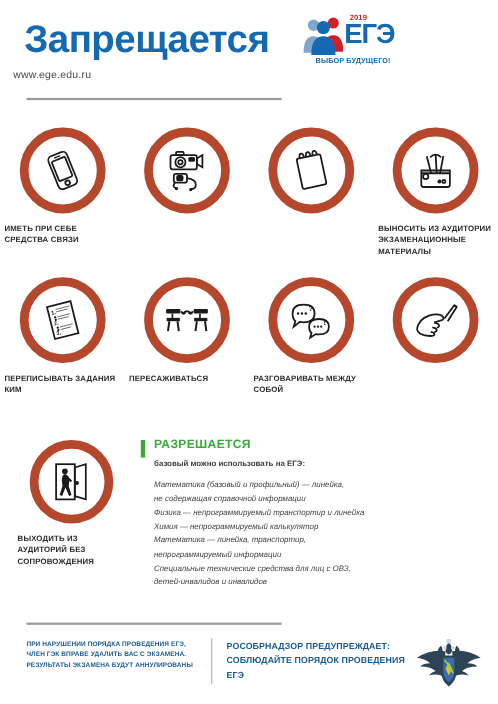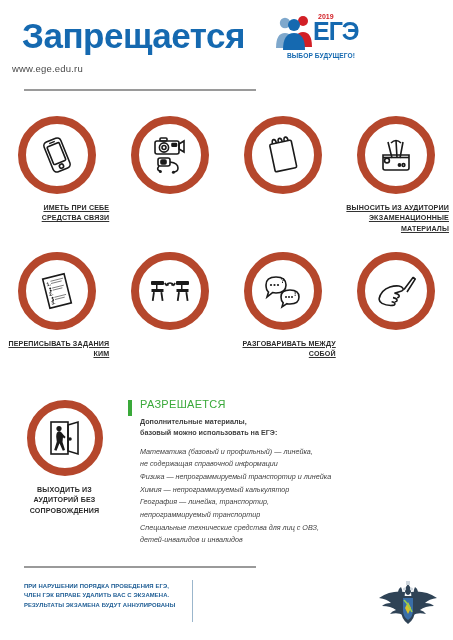--- a/index.html
+++ b/index.html
@@ -39,21 +39,21 @@
     color:#1569b0;letter-spacing:-1px;line-height:1;
   }
   .logo-tag{
     position:absolute;left:0;top:38px;width:96px;text-align:center;
     font-size:6.6px;font-weight:bold;color:#1569b0;letter-spacing:.1px;
   }
 
   
   .grid{position:absolute;left:0;top:112px;width:453px;}
   .row{display:flex;width:453px;}
-  .cell{width:113.25px;box-sizing:border-box;text-align:right;padding-top:4px;text-decoration:underline;}
+  .cell{width:113.25px;box-sizing:border-box;text-align:left;padding-top:4px;}
   .ring{
     width:78px;height:78px;margin:0 auto;border-radius:50%;
     border:8px solid #b5472c;box-sizing:border-box;
     display:flex;align-items:center;justify-content:center;
     position:relative;
   }
   .ring svg{display:block;}
   .cap{
     margin-top:9px;font-size:7.1px;font-weight:bold;color:#2b2b2b;
     line-height:1.45;letter-spacing:.15px;text-transform:uppercase;
@@ -64,32 +64,32 @@
   
   .allowed{
     position:absolute;left:128px;top:398px;width:312px;
     padding-left:12px;box-sizing:border-box;
   }
   .allowed:before{
     content:"";position:absolute;left:0;top:2px;width:4px;height:16px;
     background:#3aa93a;
   }
   .allowed-title{
-    font-size:11px;font-weight:normal;color:#3aa93a;letter-spacing:.3px;
+    font-size:11px;font-weight:bold;color:#3aa93a;letter-spacing:.3px;
     margin:0 0 7px 0;
   }
   .allowed-sub{
     font-size:7.2px;font-weight:bold;color:#3f3f3f;line-height:1.5;
     margin-bottom:7px;
   }
   .allowed-list{font-size:7.2px;color:#3f3f3f;line-height:1.55;font-style:italic;}
   .allowed-list div{margin-bottom:1.5px;}
 
   
-  .lone{position:absolute;left:12px;top:400px;width:105px;text-align:center;}
+  .lone{position:absolute;left:12px;top:400px;width:105px;text-align:left;}
   .lone .ring{width:76px;height:76px;}
 
   
   .foot-rule{
     position:absolute;left:24px;top:566px;width:232px;height:2px;background:#9a9a9a;
   }
   .footer{position:absolute;left:0;top:580px;width:453px;height:60px;}
   .foot-left{
     position:absolute;left:24px;top:2px;width:155px;
     font-size:5.9px;font-weight:bold;color:#1a5a92;line-height:1.6;
@@ -248,20 +248,21 @@
               <rect x="40" y="23" width="1.8" height="9" transform="rotate(-8 40.9 27)"></rect>
               <rect x="35" y="16" width="1.5" height="5"></rect>
             </g>
             <g fill="none" stroke="#1a1a1a" stroke-width="1.6">
               <path d="M20 16 q4 -4 8 0" marker-end=""></path>
               <path d="M20.2 16.4 l-1.4 -2.4 M20.2 16.4 l2.5 -0.9"></path>
               <path d="M27.8 16.4 l1.4 -2.4 M27.8 16.4 l-2.5 -0.9"></path>
             </g>
           </svg>
         </div>
+        <div class="cap">ПЕРЕСАЖИВАТЬСЯ</div>
       </div>
 
       <div class="cell">
         <div class="ring">
           <svg width="46" height="44" viewBox="0 0 46 44">
             <g fill="none" stroke="#1a1a1a" stroke-width="1.6">
               <path d="M6 16 q0 -8 10 -8 q10 0 10 8 q0 8 -10 8 q-2 0 -3.5 -0.4 L7 28 l1.5 -5 Q6 21 6 16 z"></path>
               <path d="M21 28 q0 -7 9 -7 q9 0 9 7 q0 7 -9 7 q-1.6 0 -3 -0.3 L22 38 l1.2 -4.2 Q21 32 21 28 z"></path>
             </g>
             <g fill="#1a1a1a">
@@ -311,39 +312,39 @@
           <path d="M19.6 17 l4 4 l-1.3 1.4 l-4 -3.4 z"></path>
         </g>
       </svg>
     </div>
     <div class="cap">ВЫХОДИТЬ ИЗ АУДИТОРИЙ БЕЗ СОПРОВОЖДЕНИЯ</div>
   </div>
 
   <div class="allowed">
     <div class="allowed-title">РАЗРЕШАЕТСЯ</div>
     <div class="allowed-sub">
-      <div>Дополнительные материалы,</div>
       <div>базовый можно использовать на ЕГЭ:</div>
     </div>
     <div class="allowed-list">
       <div>Математика (базовый и профильный) — линейка,</div>
       <div>не содержащая справочной информации</div>
       <div>Физика — непрограммируемый транспортир и линейка</div>
       <div>Химия — непрограммируемый калькулятор</div>
-      <div>География — линейка, транспортир,</div>
-      <div>непрограммируемый транспортир</div>
+      <div>Математика — линейка, транспортир,</div>
+      <div>непрограммируемый информации</div>
       <div>Специальные технические средства для лиц с ОВЗ,</div>
       <div>детей-инвалидов и инвалидов</div>
     </div>
   </div>
 
   <div class="foot-rule"></div>
   <div class="footer">
     <div class="foot-left">ПРИ НАРУШЕНИИ ПОРЯДКА ПРОВЕДЕНИЯ ЕГЭ, ЧЛЕН ГЭК ВПРАВЕ УДАЛИТЬ ВАС С ЭКЗАМЕНА. РЕЗУЛЬТАТЫ ЭКЗАМЕНА БУДУТ АННУЛИРОВАНЫ</div>
     <div class="foot-div"></div>
+    <div class="foot-right">РОСОБРНАДЗОР ПРЕДУПРЕЖДАЕТ: СОБЛЮДАЙТЕ ПОРЯДОК ПРОВЕДЕНИЯ ЕГЭ</div>
     <svg class="emblem" viewBox="0 0 62 52">
       <g fill="#2f4356">
         <path d="M31 6 q-3 3 -3 7 q0 3 3 4 q3 -1 3 -4 q0 -4 -3 -7 z"></path>
         <path d="M24 9 q-3 2 -3 6 q2 2 4 1 q1 -4 -1 -7 z"></path>
         <path d="M38 9 q3 2 3 6 q-2 2 -4 1 q-1 -4 1 -7 z"></path>
         <path d="M28 14 q-14 -2 -26 6 q8 1 12 5 q-6 0 -9 3 q9 0 14 4 q-4 1 -6 4 q8 -2 13 1 z"></path>
         <path d="M34 14 q14 -2 26 6 q-8 1 -12 5 q6 0 9 3 q-9 0 -14 4 q4 1 6 4 q-8 -2 -13 1 z"></path>
         <path d="M24 18 h14 v14 q0 9 -7 14 q-7 -5 -7 -14 z"></path>
       </g>
       <path d="M26 20 h10 v12 q0 7 -5 10 q-5 -3 -5 -10 z" fill="#3a6ea8"></path>

